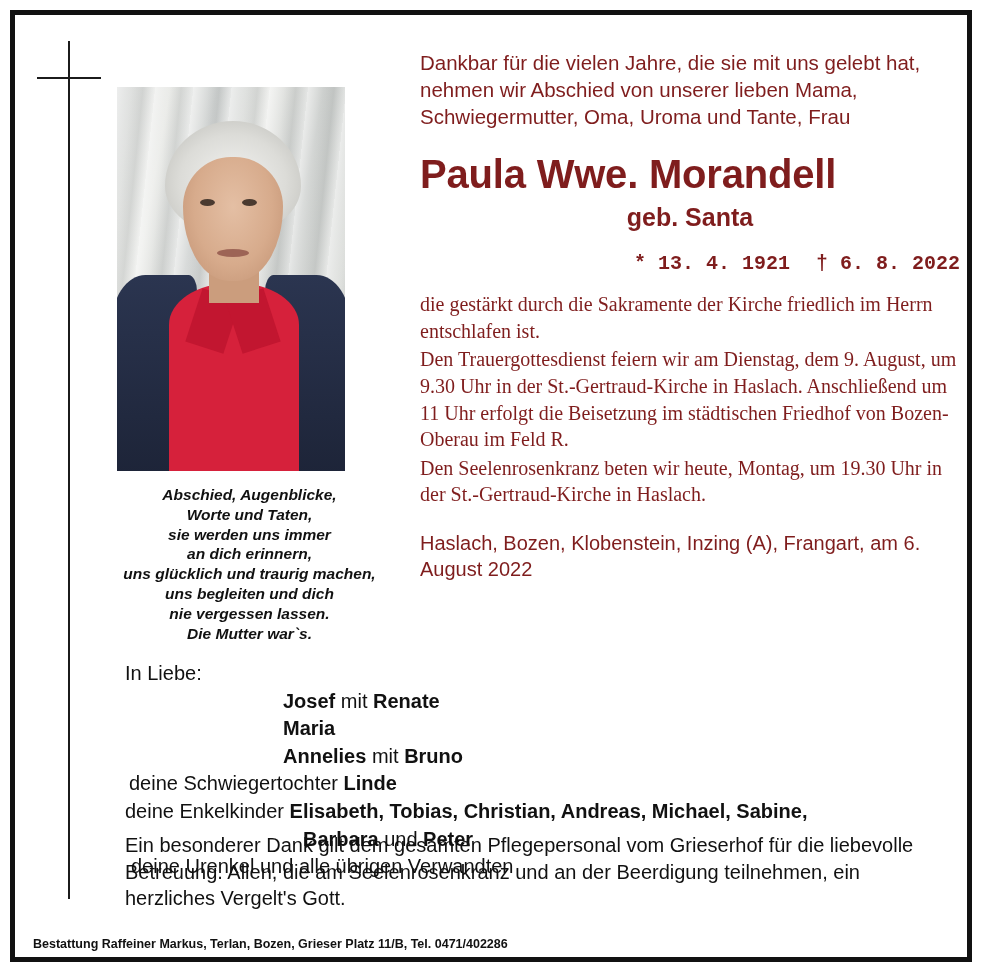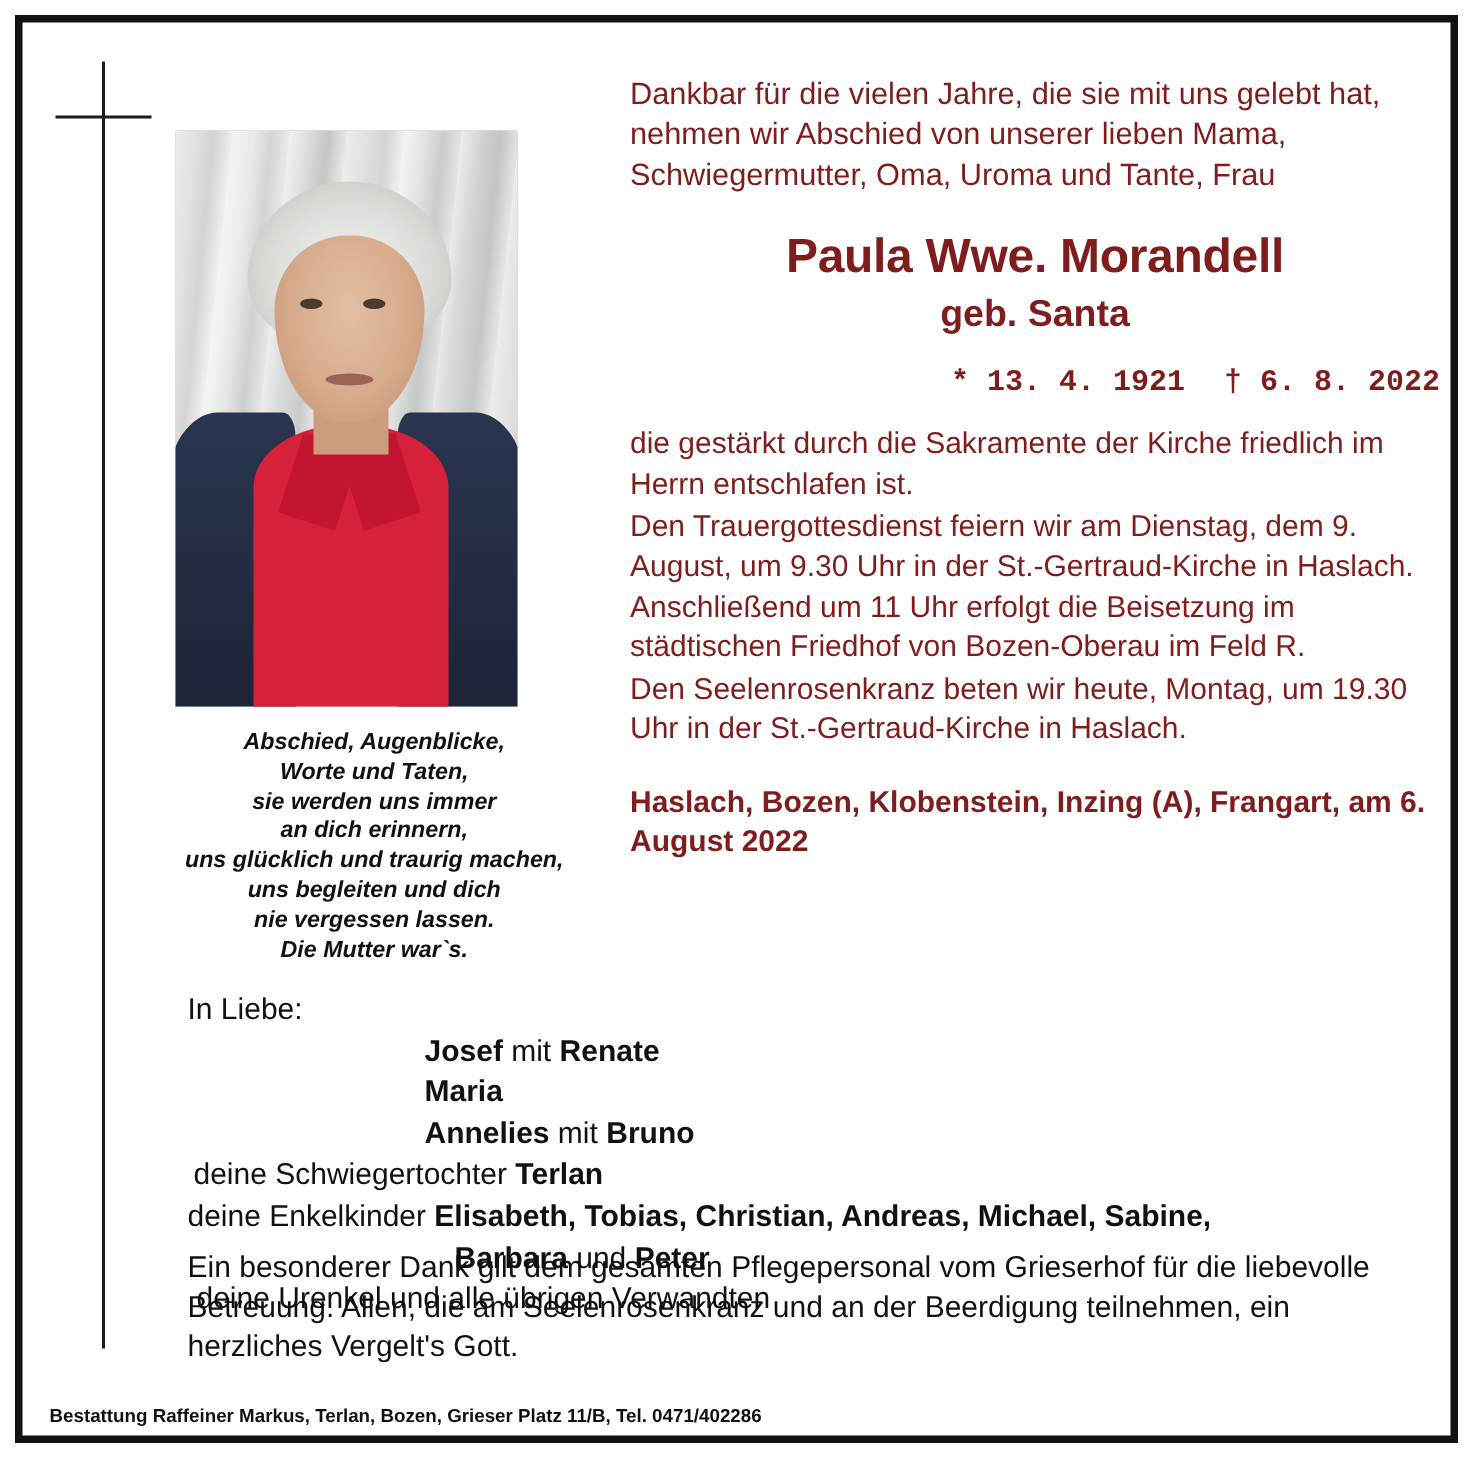--- a/index.html
+++ b/index.html
@@ -164,23 +164,23 @@
     top: 34px;
     width: 540px;
     color: #7f1d1d;
   }
   .intro {
     font-size: 20.5px;
     line-height: 1.32;
     text-align: left;
   }
   .name {
-    text-align: center;
-    font-weight: bold;
-    font-size: 32px;
+    text-align: left;
+    font-weight: bold;
+    font-size: 40px;
     margin-top: 22px;
     letter-spacing: -0.2px;
   }
   .maiden {
     text-align: center;
     font-weight: bold;
     font-size: 25px;
     margin-top: 6px;
   }
   .dates {
@@ -188,27 +188,27 @@
     font-weight: bold;
     font-size: 20px;
     margin-top: 20px;
     font-family: Liberation Mono, monospace;
   }
   .dates .gap { display: inline-block; width: 26px; }
   .body-par {
     font-size: 20px;
     line-height: 1.33;
     margin-top: 16px;
+    font-family: Liberation Serif, serif;
   }
   .body-par.tight { margin-top: 2px; }
   .place {
     font-size: 20px;
     line-height: 1.33;
     margin-top: 22px;
-    font-weight: bold;
   }
 
   
   .family {
     position: absolute;
     left: 110px;
     top: 645px;
     width: 830px;
     font-size: 20px;
     line-height: 1.38;
@@ -296,21 +296,21 @@
         <div class="row" style="padding-left:158px">
           <b>Josef</b> mit <b>Renate</b>
         </div>
         <div class="row" style="padding-left:158px">
           <b>Maria</b>
         </div>
         <div class="row" style="padding-left:158px">
           <b>Annelies</b> mit <b>Bruno</b>
         </div>
         <div class="row" style="padding-left:4px">
-          deine Schwiegertochter <b>Terlan</b>
+          deine Schwiegertochter <b>Linde</b>
         </div>
         <div class="row">
           deine Enkelkinder <b>Elisabeth, Tobias, Christian, Andreas, Michael, Sabine,</b>
         </div>
         <div class="row" style="padding-left:178px">
           <b>Barbara</b> und <b>Peter</b>
         </div>
         <div class="row" style="padding-left:6px">deine Urenkel und alle übrigen Verwandten</div>
       </div>
 

